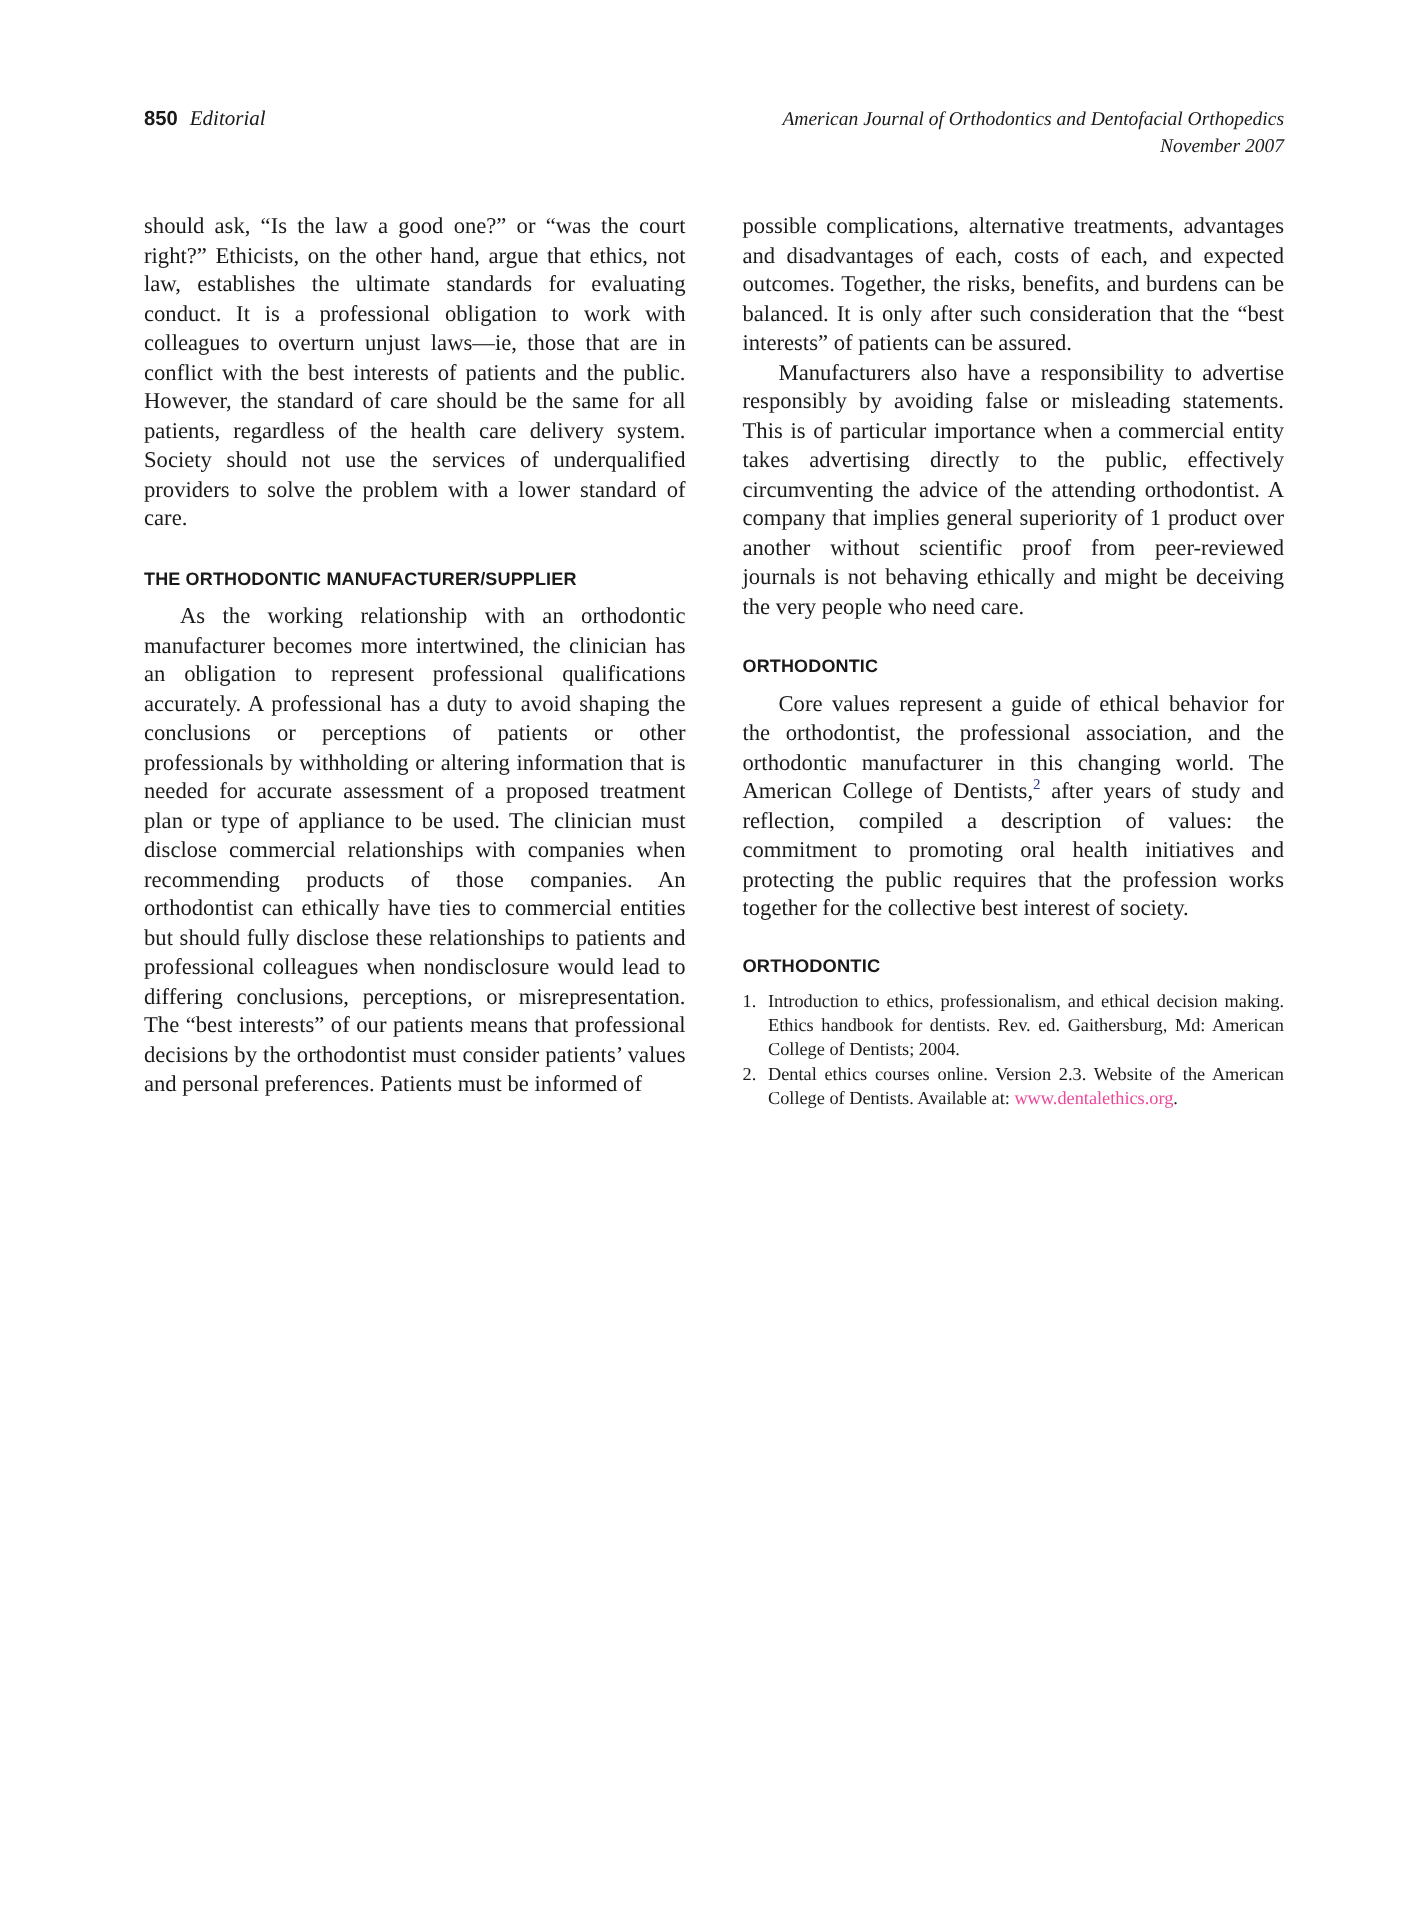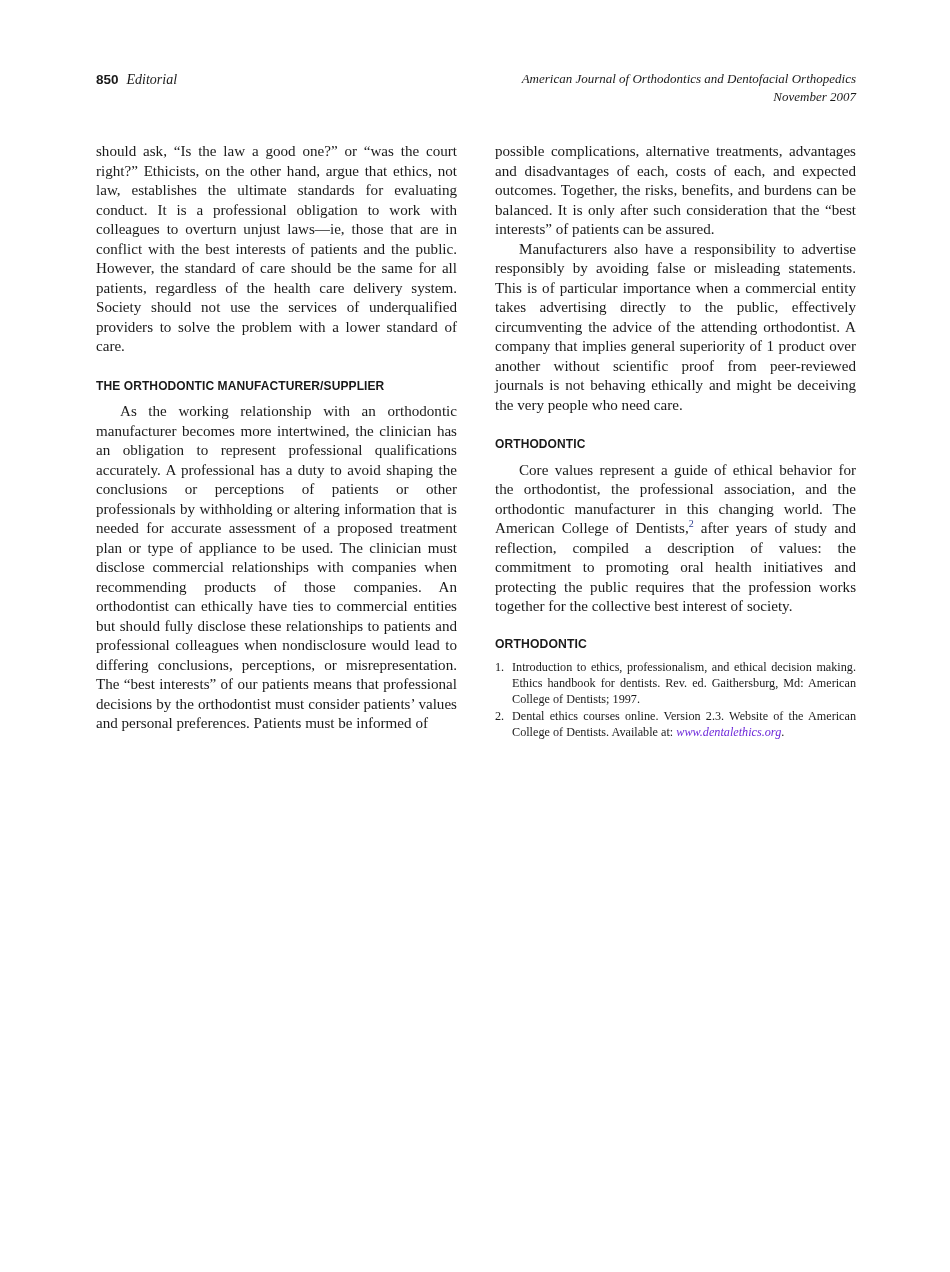--- a/index.html
+++ b/index.html
@@ -13,21 +13,21 @@
   .col-left { left: 96px; }
   .col-right { left: 495px; }
   p { margin: 0; }
   p.indent { text-indent: 24px; }
   h2 { font-family: "Liberation Sans", sans-serif; font-weight: bold; font-size: 12px; margin: 20px 0 6px 0; letter-spacing: 0.1px; text-align: left; }
   h2.refs { font-size: 12.2px; margin-top: 18px; margin-bottom: 5px; }
   sup { color: #2a3c8f; font-size: 10px; line-height: 0; }
   ol.references { list-style: none; margin: 0; padding: 0; font-size: 12.2px; line-height: 16.2px; }
   ol.references li { position: relative; padding-left: 17px; text-align: justify; margin-bottom: 0; }
   .ref-num { position: absolute; left: 0; top: 0; }
-  a.ref-link { color: #6d28d9; text-decoration: none; font-style: italic; }
+  a.ref-link { color: #ec4899; text-decoration: none; }
 </style>
 </head>
 <body>
 
 <div class="running-head">
   <div class="left-head">
     <span class="page-num">850</span><span class="section-label">Editorial</span>
   </div>
   <div class="right-head">
     <div>American Journal of Orthodontics and Dentofacial Orthopedics</div>
@@ -43,20 +43,20 @@
 
 <div class="column col-right">
   <p>possible complications, alternative treatments, advantages and disadvantages of each, costs of each, and expected outcomes. Together, the risks, benefits, and burdens can be balanced. It is only after such consideration that the “best interests” of patients can be assured.</p>
   <p class="indent">Manufacturers also have a responsibility to advertise responsibly by avoiding false or misleading statements. This is of particular importance when a commercial entity takes advertising directly to the public, effectively circumventing the advice of the attending orthodontist. A company that implies general superiority of 1 product over another without scientific proof from peer-reviewed journals is not behaving ethically and might be deceiving the very people who need care.</p>
   <h2>ORTHODONTIC</h2>
   <p class="indent"><span>Core values represent a guide of ethical behavior for the orthodontist, the professional association, and the orthodontic manufacturer in this changing world. The American College of Dentists,</span><sup>2</sup><span> after years of study and reflection, compiled a description of values: the commitment to promoting oral health initiatives and protecting the public requires that the profession works together for the collective best interest of society.</span></p>
   <h2 class="refs">ORTHODONTIC</h2>
   <ol class="references">
     <li>
       <span class="ref-num">1.</span>
-      <span>Introduction to ethics, professionalism, and ethical decision making. Ethics handbook for dentists. Rev. ed. Gaithersburg, Md: American College of Dentists; 1997.</span>
+      <span>Introduction to ethics, professionalism, and ethical decision making. Ethics handbook for dentists. Rev. ed. Gaithersburg, Md: American College of Dentists; 2004.</span>
     </li>
     <li>
       <span class="ref-num">2.</span>
       <span>Dental ethics courses online. Version 2.3. Website of the American College of Dentists. Available at: </span><a class="ref-link">www.dentalethics.org</a><span>.</span>
     </li>
   </ol>
 </div>
 
 </body></html>

